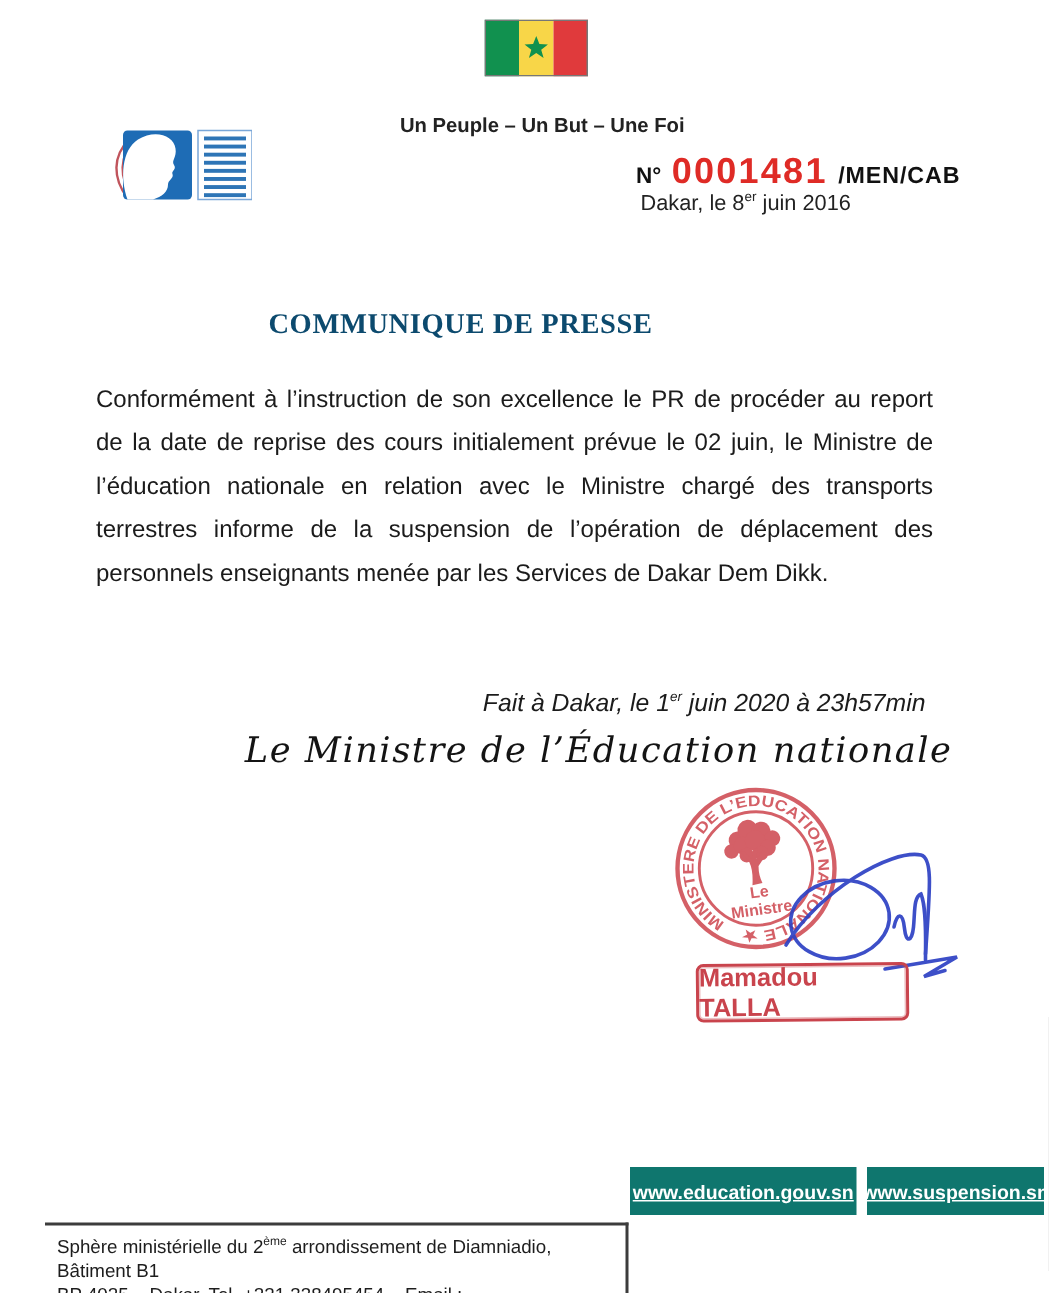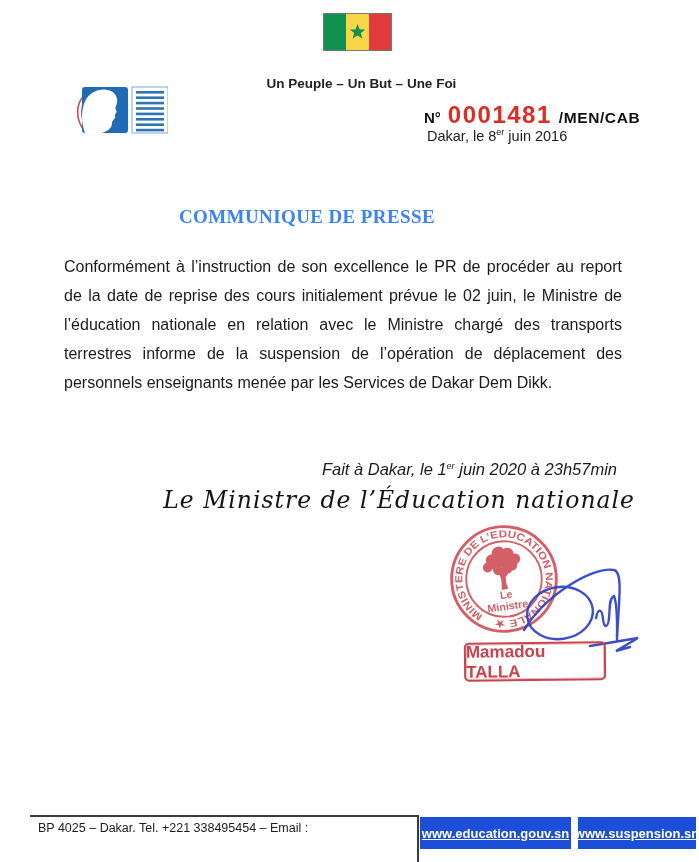--- a/index.html
+++ b/index.html
@@ -30,21 +30,21 @@
   .ref-prefix { font-weight:bold; font-size:15px; color:#111; }
   .ref-number { font-weight:bold; font-size:24px; letter-spacing:1.5px; color:#df2b26; }
   .ref-suffix { font-weight:bold; font-size:15.5px; letter-spacing:0.6px; color:#111; }
   .date-line { left:427px; top:128px; font-size:14.5px; color:#222; }
   sup.sm { font-size:9px; vertical-align:super; line-height:0; }
 
   
   .doc-title {
     left:0; top:206px; width:614px; text-align:center;
     font-family:"Liberation Serif", serif; font-weight:bold;
-    font-size:19px; letter-spacing:0.4px; color:#3b82f6;
+    font-size:19px; letter-spacing:0.4px; color:#0c4a6e;
   }
   .body-par {
     left:64px; top:252px; width:558px;
     font-size:16px; line-height:29px; text-align:justify; color:#1b1b1b;
   }
 
   
   .fait-line {
     right:82px; top:460px; font-style:italic; font-size:16.5px;
     color:#1b1b1b; white-space:nowrap;
@@ -66,21 +66,21 @@
   }
 
   
   .footer-info {
     left:30px; top:815px; width:379px; height:42px;
     border-top:2px solid #3c3c3c; border-right:2px solid #3c3c3c;
     padding:3px 0 0 8px; font-size:12.5px; line-height:16px; color:#1d1d1d;
   }
   .footer-info sup { font-size:8px; }
   .web-box {
-    top:817px; height:32px; background:#1d4ed8;
+    top:778px; height:32px; background:#0f766e;
     display:flex; align-items:center; justify-content:center;
     color:#ffffff; font-weight:bold; font-size:13px;
     text-decoration:underline; cursor:pointer;
   }
   .web-box.one { left:420px; width:151px; }
   .web-box.two { left:578px; width:118px; }
 </style>
 </head>
 <body>
 
@@ -167,19 +167,20 @@
       <ellipse cx="54" cy="55" rx="33" ry="26" transform="rotate(-8 54 55)"></ellipse>
       <path d="M 18,72 C 40,36 88,8 108,12 C 116,14 114,34 111,78"></path>
       <path d="M 90,60 c 2,-10 6,-10 7,1 c 1,10 5,9 6,-1 c 1,-10 0,-20 5,-22 c 4,10 3,32 3,44"></path>
       <path d="M 84,88 L 132,80 L 110,93 L 124,89"></path>
     </g>
   </svg>
 
   <div class="abs talla-box">Mamadou TALLA</div>
 
   <div class="abs footer-info">
+    <div><span>Sphère ministérielle du 2</span><sup>ème</sup><span> arrondissement de Diamniadio, Bâtiment B1</span></div>
     <div><span>BP 4025 – Dakar. Tel. +221 338495454 – Email : </span></div>
   </div>
 
   <div class="abs web-box one">www.education.gouv.sn</div>
   <div class="abs web-box two">www.suspension.sn</div>
 
 </div>
 
 </body></html>

